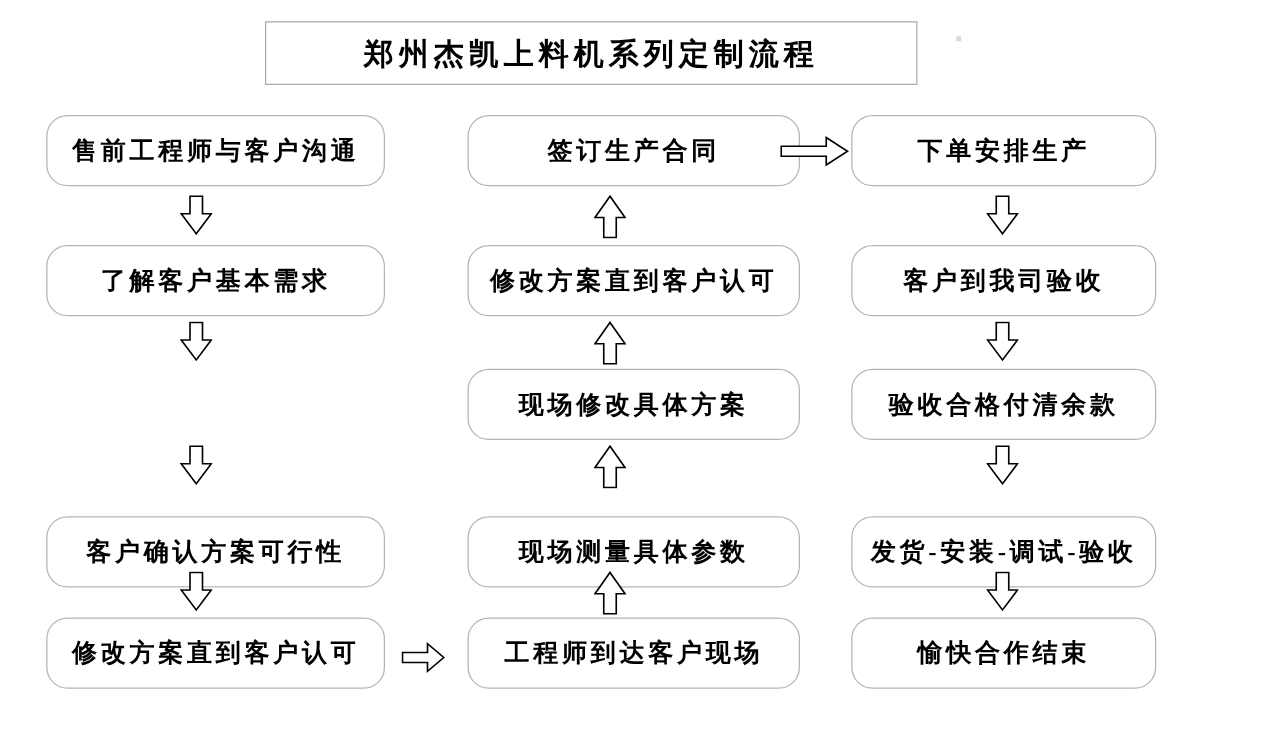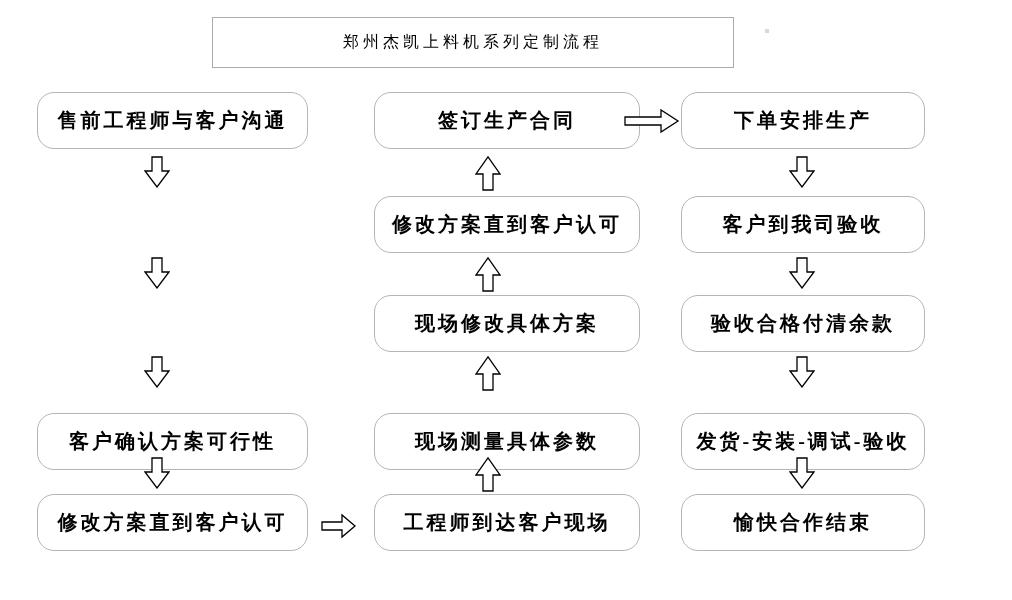--- a/index.html
+++ b/index.html
@@ -14,22 +14,22 @@
   }
   .title-box {
     position: absolute;
     left: 212px; top: 17px;
     width: 520px; height: 49px;
     border: 1px solid #ababab;
     background: #ffffff;
     display: flex; align-items: center; justify-content: center;
   }
   .title-text {
-    font-size: 16px;
-    font-weight: normal;
+    font-size: 24px;
+    font-weight: bold;
     letter-spacing: 4px;
     white-space: nowrap;
   }
   .box {
     position: absolute;
     height: 57px;
     background: #ffffff;
     border: 1px solid #b5b5b5;
     border-radius: 17px;
     display: flex; align-items: center; justify-content: center;
@@ -60,20 +60,21 @@
 <body>
 
 <div class="canvas">
 
   <div class="title-box">
     <span class="title-text">郑州杰凯上料机系列定制流程</span>
   </div>
   <span class="dot"></span>
 
   <div class="box col-l r1">售前工程师与客户沟通</div>
+  <div class="box col-l r2">了解客户基本需求</div>
   <div class="box col-l r4">客户确认方案可行性</div>
   <div class="box col-l r5">修改方案直到客户认可</div>
 
   <div class="box col-m r1">签订生产合同</div>
   <div class="box col-m r2">修改方案直到客户认可</div>
   <div class="box col-m r3">现场修改具体方案</div>
   <div class="box col-m r4">现场测量具体参数</div>
   <div class="box col-m r5">工程师到达客户现场</div>
 
   <div class="box col-r r1">下单安排生产</div>

